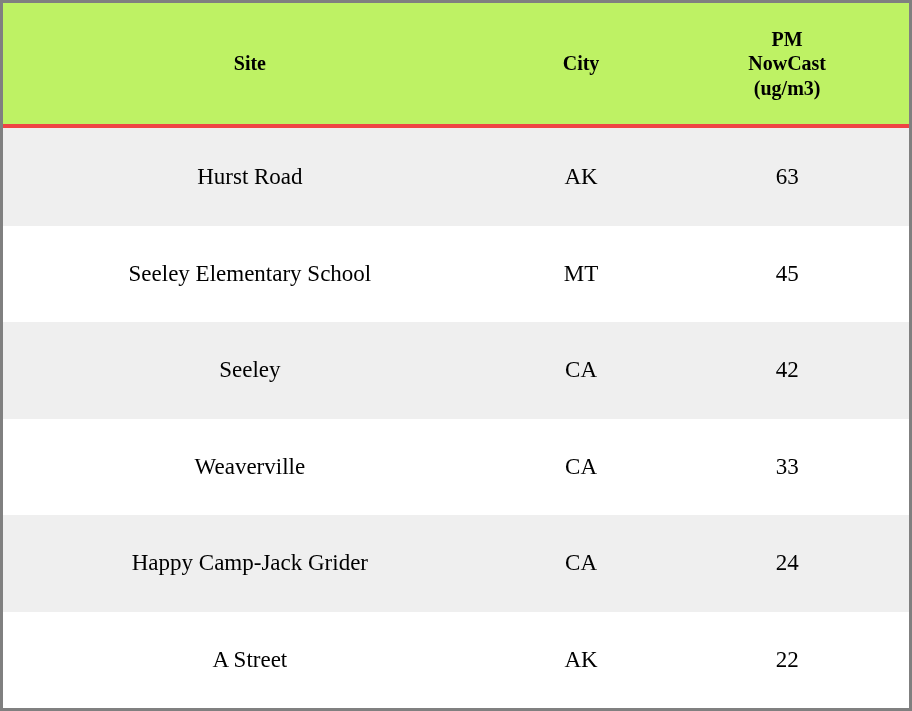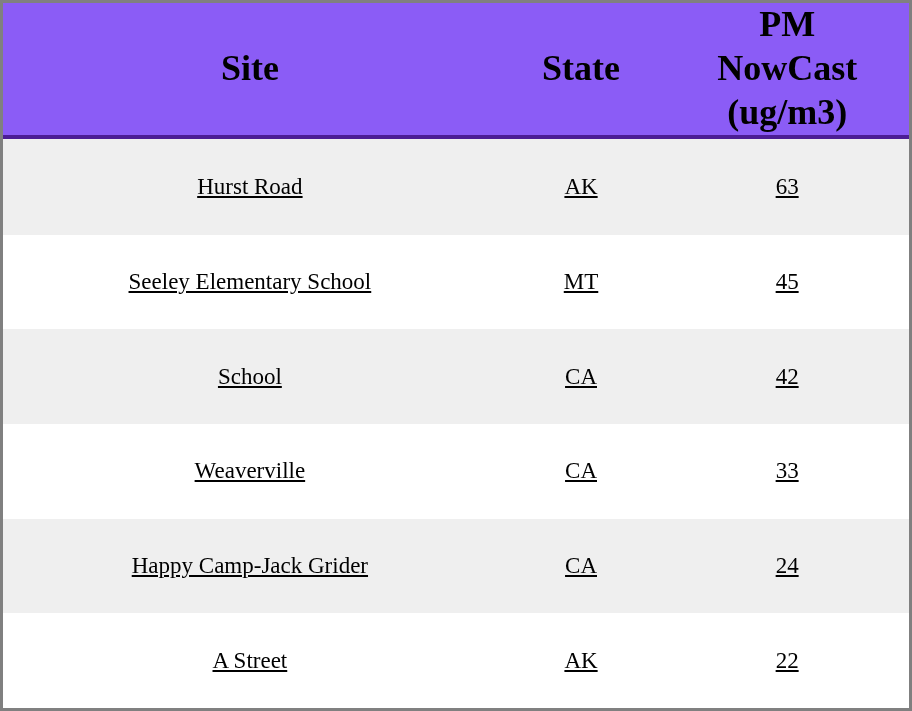--- a/index.html
+++ b/index.html
@@ -16,38 +16,37 @@
     font-family: "Liberation Serif", "DejaVu Serif", serif;
     color: #000000;
   }
   table.data-table {
     width: 100%;
     height: 100%;
     border-collapse: collapse;
     table-layout: fixed;
   }
   thead th {
-    background: #8b5cf6;
-    border-bottom: 4px solid #4c1d95;
+    background: #bef264;
+    border-bottom: 4px solid #ef4444;
     font-weight: bold;
-    font-size: 36px;
+    font-size: 20px;
     line-height: 1.22;
     text-align: center;
     vertical-align: middle;
     height: 121px;
     padding: 0;
   }
   tbody td {
     font-size: 23px;
     text-align: center;
     vertical-align: middle;
     height: 58px;
     padding: 0;
     background: #ffffff;
-    text-decoration: underline;
   }
   tbody tr:nth-child(odd) td {
     background: #efefef;
   }
   .pm-line {
     display: block;
   }
 </style>
 </head>
 <body>
@@ -55,41 +54,41 @@
 <div class="figure">
   <table class="data-table">
     <colgroup>
       <col style="width:54.5%">
       <col style="width:18.6%">
       <col style="width:26.9%">
     </colgroup>
     <thead>
       <tr>
         <th>Site</th>
-        <th>State</th>
+        <th>City</th>
         <th>
           <span class="pm-line">PM</span>
           <span class="pm-line">NowCast</span>
           <span class="pm-line">(ug/m3)</span>
         </th>
       </tr>
     </thead>
     <tbody>
       <tr>
         <td>Hurst Road</td>
         <td>AK</td>
         <td>63</td>
       </tr>
       <tr>
         <td>Seeley Elementary School</td>
         <td>MT</td>
         <td>45</td>
       </tr>
       <tr>
-        <td>School</td>
+        <td>Seeley</td>
         <td>CA</td>
         <td>42</td>
       </tr>
       <tr>
         <td>Weaverville</td>
         <td>CA</td>
         <td>33</td>
       </tr>
       <tr>
         <td>Happy Camp-Jack Grider</td>

